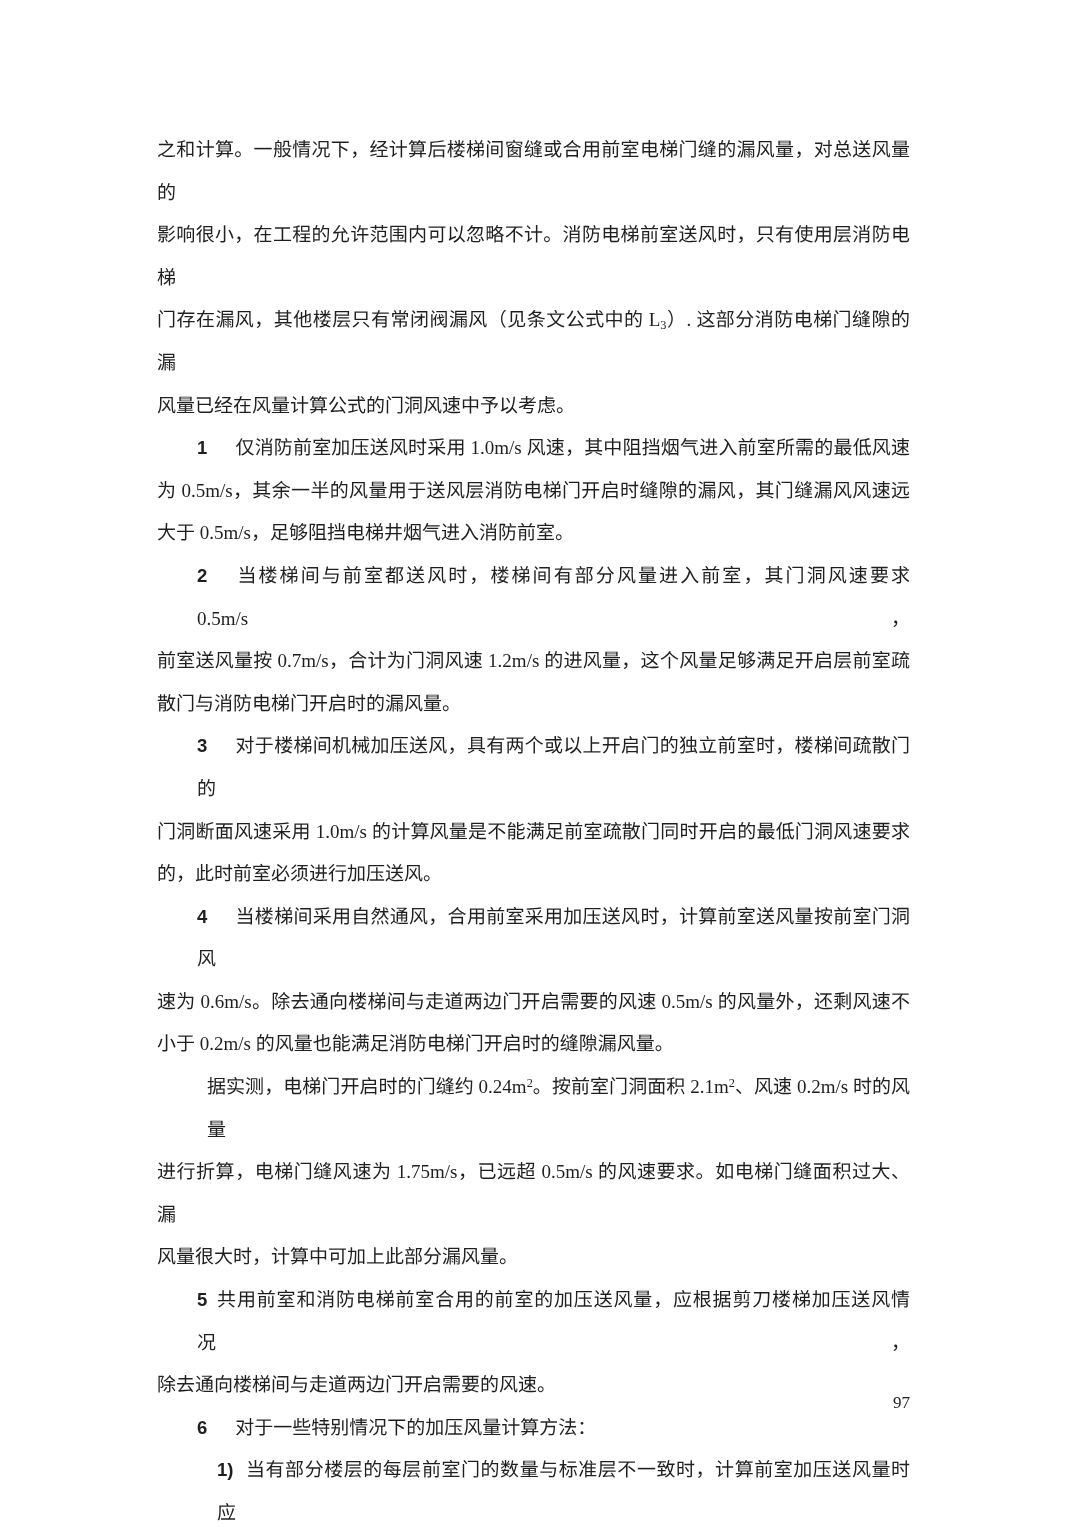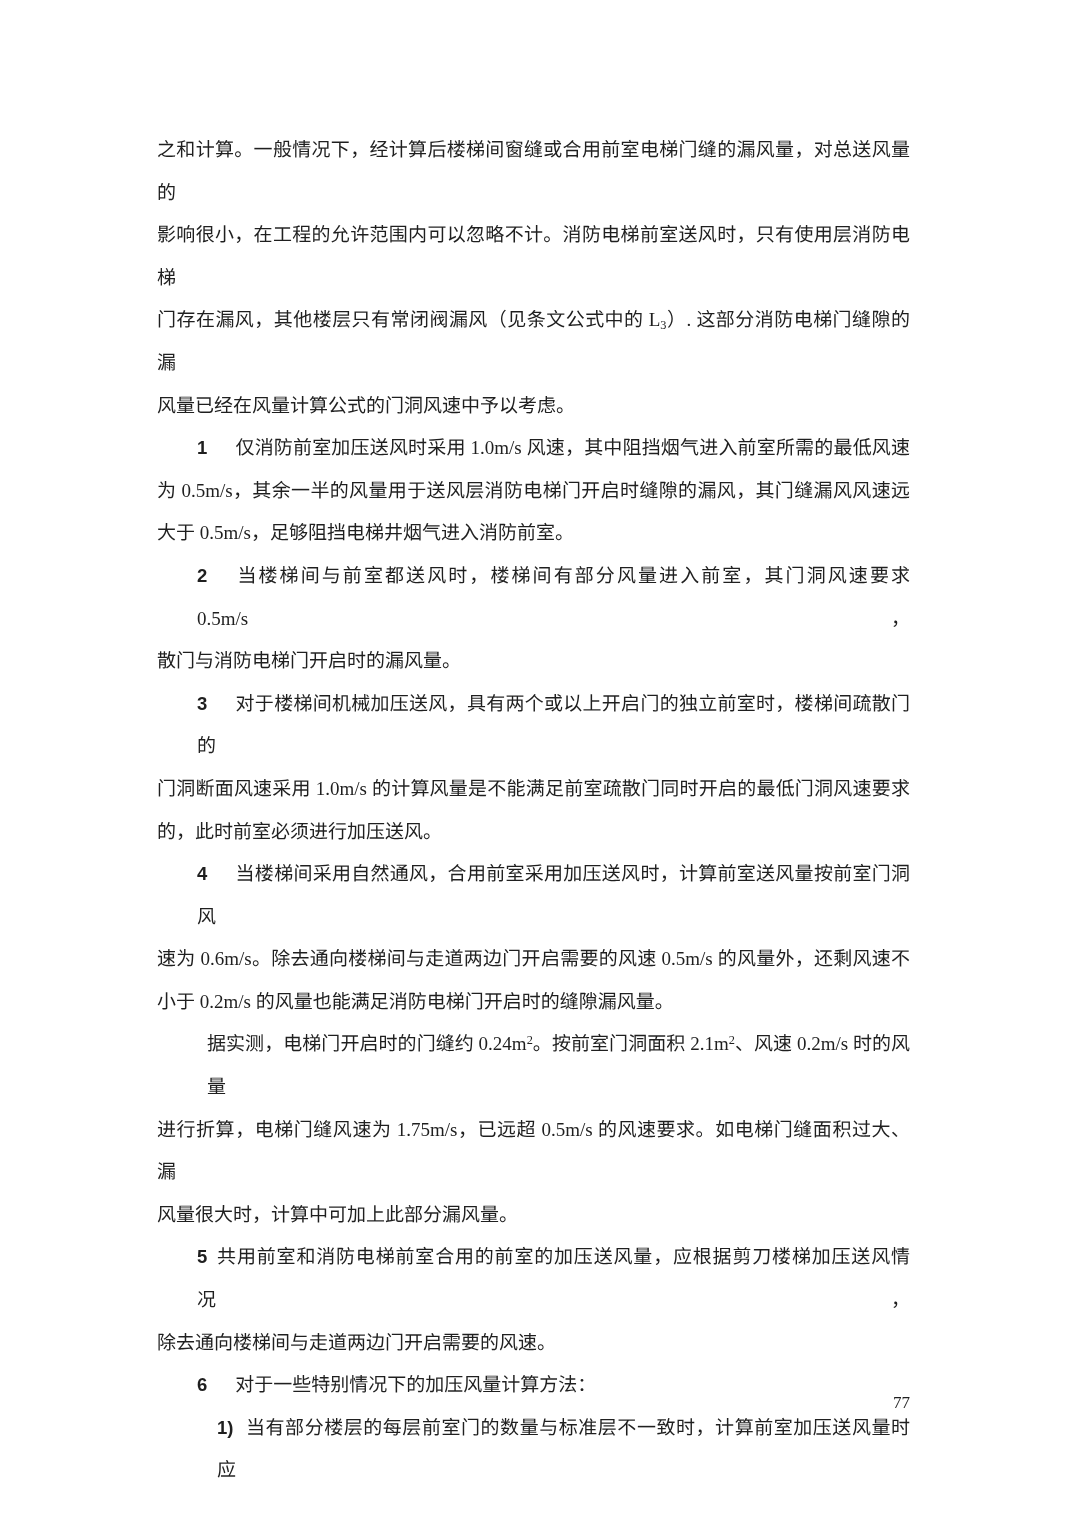--- a/index.html
+++ b/index.html
@@ -68,29 +68,30 @@
 <div class="page">
   <div class="content" id="doc-body">
       <div class="line t-flow j">之和计算。一般情况下，经计算后楼梯间窗缝或合用前室电梯门缝的漏风量，对总送风量的</div>
       <div class="line t-flow j">影响很小，在工程的允许范围内可以忽略不计。消防电梯前室送风时，只有使用层消防电梯</div>
       <div class="line t-flow j">门存在漏风，其他楼层只有常闭阀漏风（见条文公式中的 L<span><sub>3</sub></span>）. 这部分消防电梯门缝隙的漏</div>
       <div class="line t-flow">风量已经在风量计算公式的门洞风速中予以考虑。</div>
       <div class="line t-num j"><span class="mk">1</span>仅消防前室加压送风时采用 1.0m/s 风速，其中阻挡烟气进入前室所需的最低风速</div>
       <div class="line t-flow j">为 0.5m/s，其余一半的风量用于送风层消防电梯门开启时缝隙的漏风，其门缝漏风风速远</div>
       <div class="line t-flow">大于 0.5m/s，足够阻挡电梯井烟气进入消防前室。</div>
       <div class="line t-num j"><span class="mk">2</span>当楼梯间与前室都送风时，楼梯间有部分风量进入前室，其门洞风速要求 0.5m/s，</div>
+      <div class="line t-flow j">前室送风量按 0.7m/s，合计为门洞风速 1.2m/s 的进风量，这个风量足够满足开启层前室疏</div>
       <div class="line t-flow">散门与消防电梯门开启时的漏风量。</div>
       <div class="line t-num j"><span class="mk">3</span>对于楼梯间机械加压送风，具有两个或以上开启门的独立前室时，楼梯间疏散门的</div>
       <div class="line t-flow j">门洞断面风速采用 1.0m/s 的计算风量是不能满足前室疏散门同时开启的最低门洞风速要求</div>
       <div class="line t-flow">的，此时前室必须进行加压送风。</div>
       <div class="line t-num j"><span class="mk">4</span>当楼梯间采用自然通风，合用前室采用加压送风时，计算前室送风量按前室门洞风</div>
       <div class="line t-flow j">速为 0.6m/s。除去通向楼梯间与走道两边门开启需要的风速 0.5m/s 的风量外，还剩风速不</div>
       <div class="line t-flow">小于 0.2m/s 的风量也能满足消防电梯门开启时的缝隙漏风量。</div>
       <div class="line t-indent j">据实测，电梯门开启时的门缝约 0.24m<span><sup>2</sup></span>。按前室门洞面积 2.1m<span><sup>2</sup></span>、风速 0.2m/s 时的风量</div>
       <div class="line t-flow j">进行折算，电梯门缝风速为 1.75m/s，已远超 0.5m/s 的风速要求。如电梯门缝面积过大、漏</div>
       <div class="line t-flow">风量很大时，计算中可加上此部分漏风量。</div>
       <div class="line t-num-tight j"><span class="mk">5</span>共用前室和消防电梯前室合用的前室的加压送风量，应根据剪刀楼梯加压送风情况，</div>
       <div class="line t-flow">除去通向楼梯间与走道两边门开启需要的风速。</div>
       <div class="line t-num"><span class="mk">6</span>对于一些特别情况下的加压风量计算方法：</div>
       <div class="line t-subnum j"><span class="mk">1)</span>当有部分楼层的每层前室门的数量与标准层不一致时，计算前室加压送风量时应</div>
     </div>
-  <div class="pageno">77</div>
+  <div class="pageno">97</div>
 </div>
 
 </body></html>

